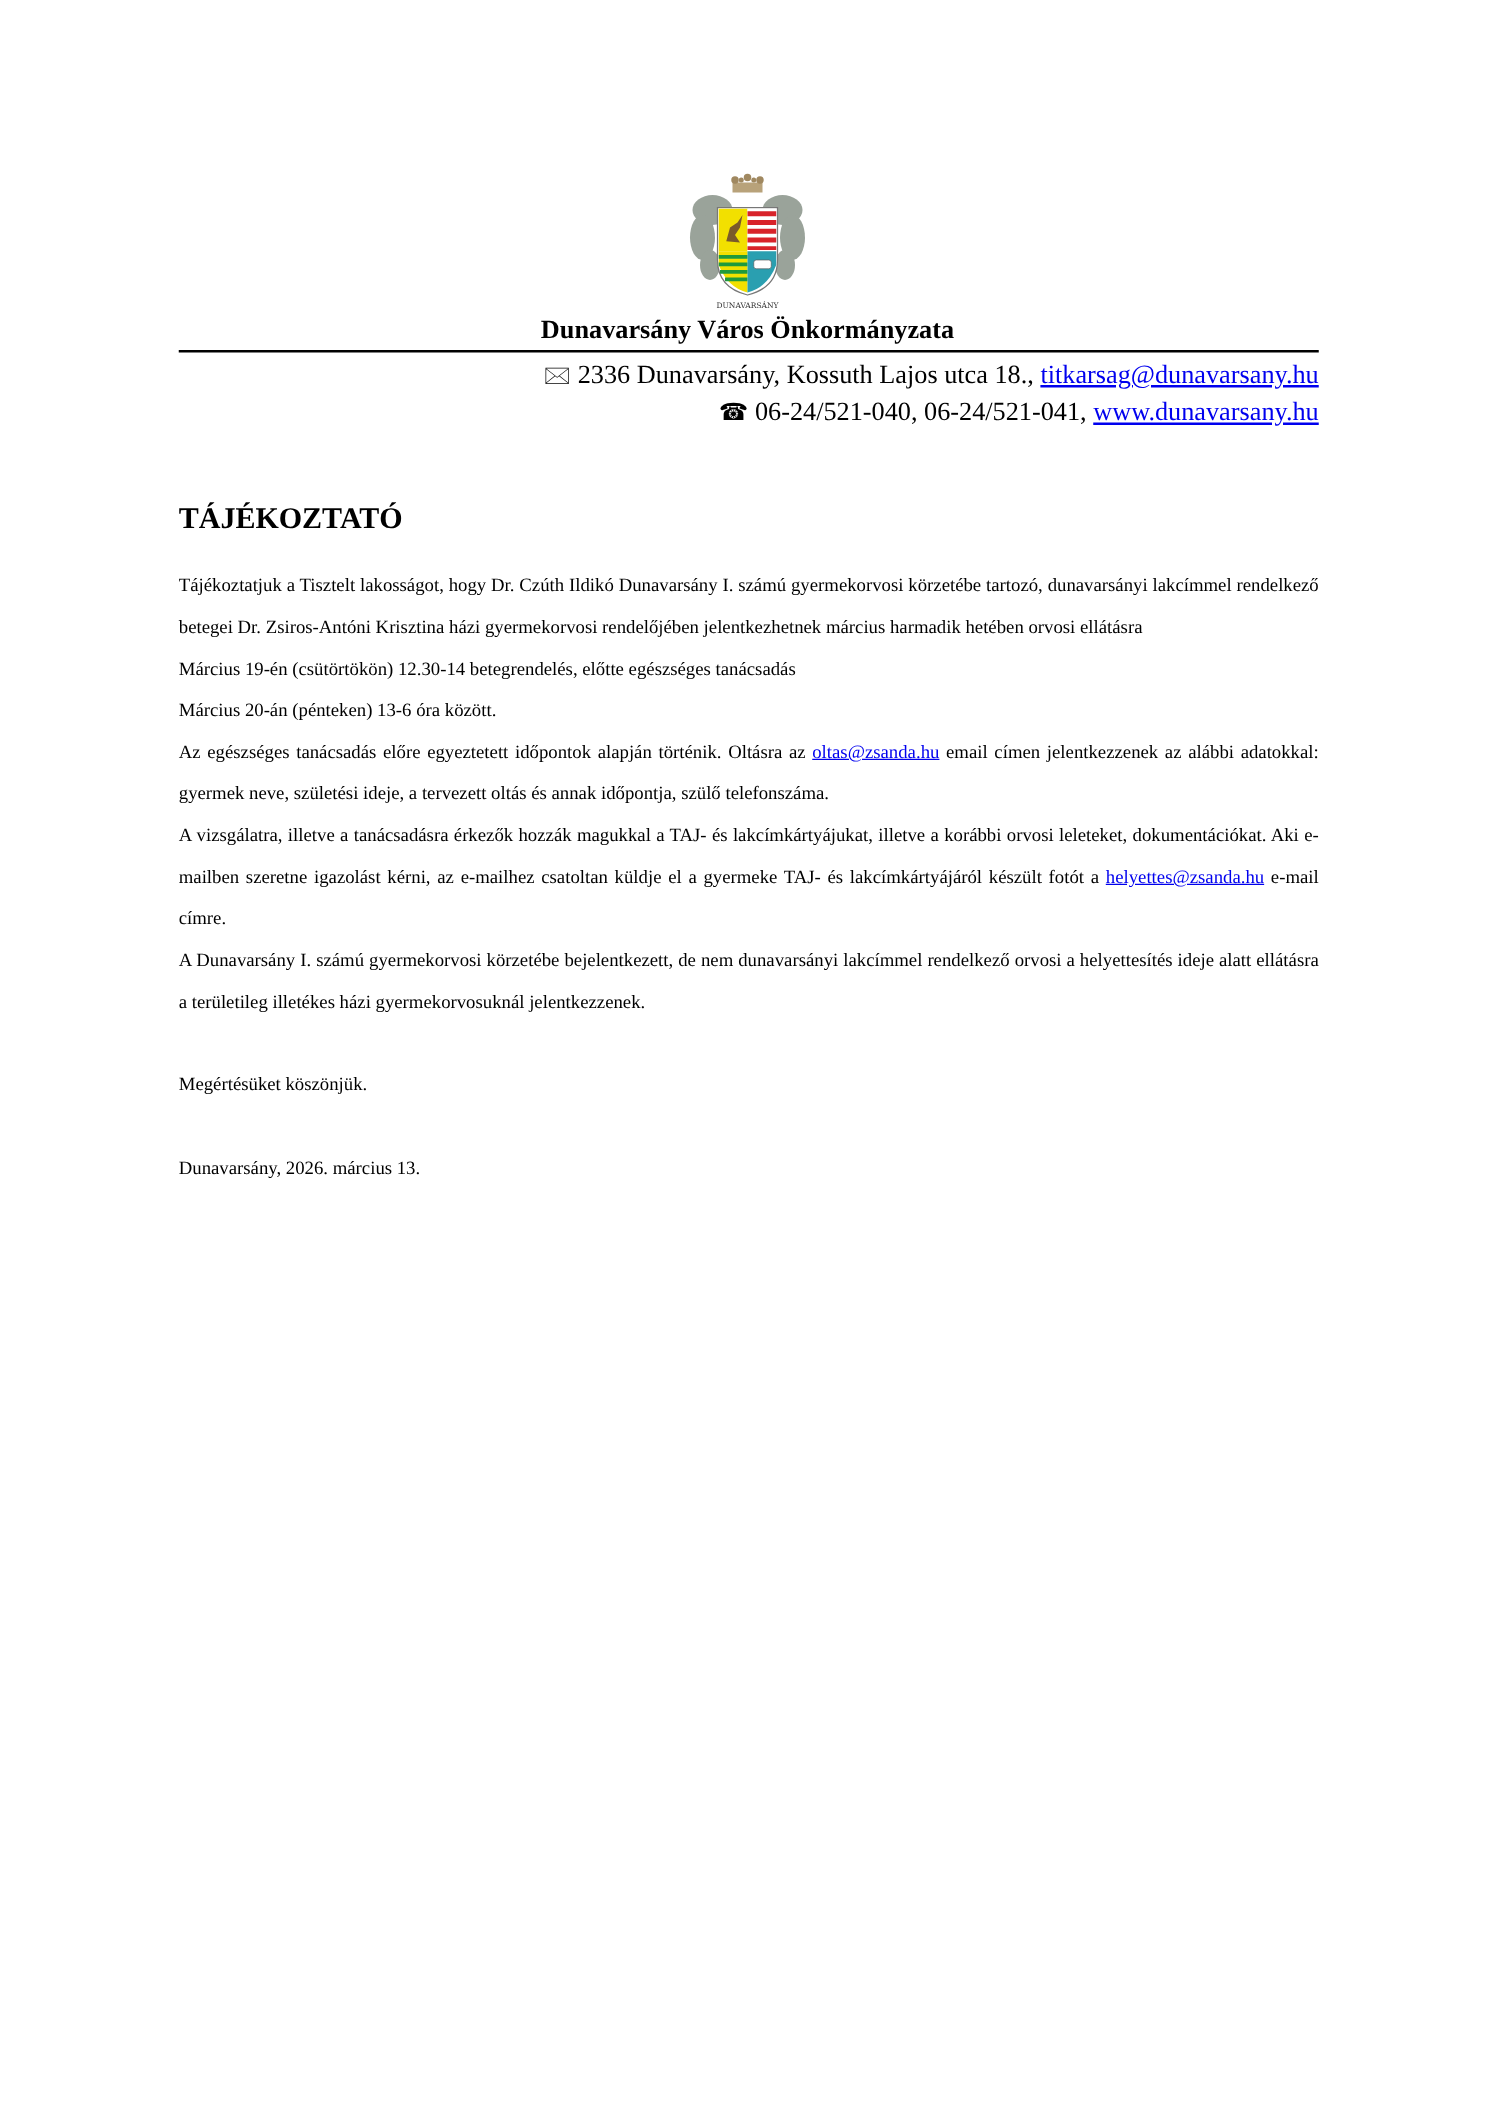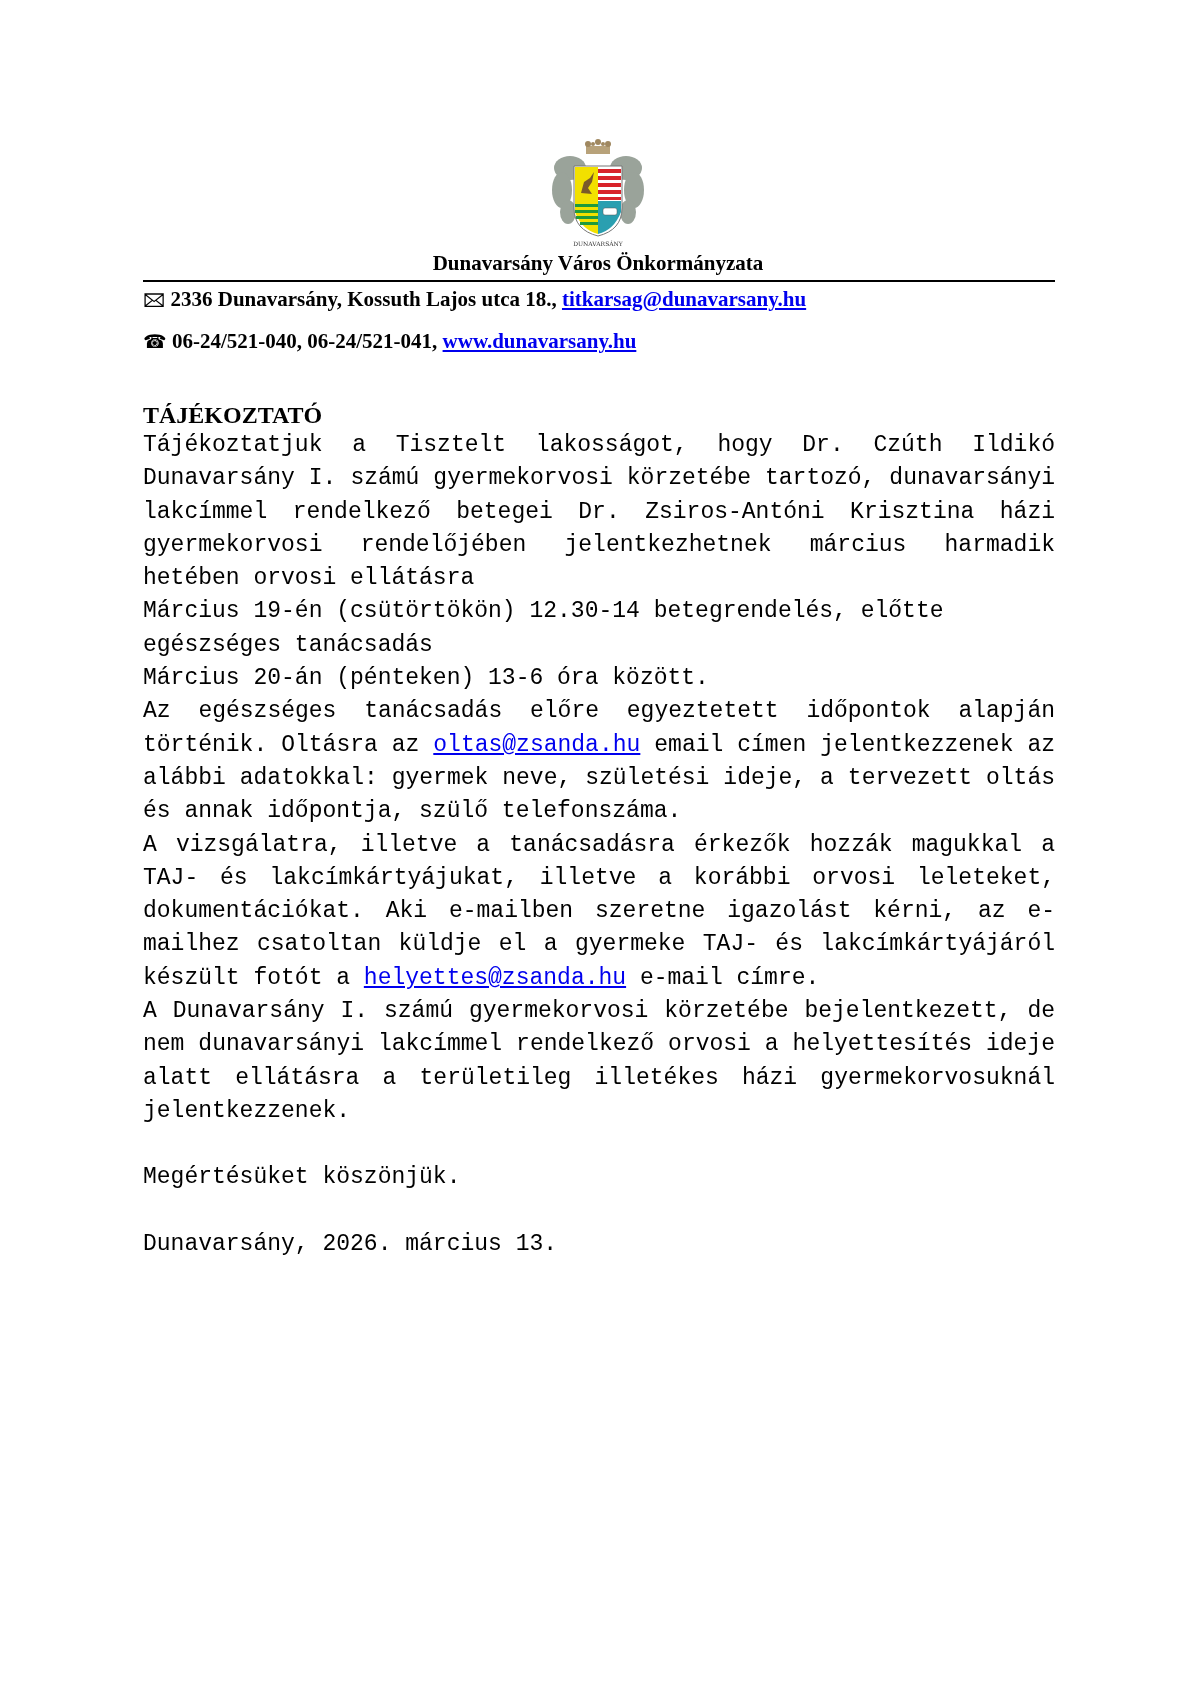--- a/index.html
+++ b/index.html
@@ -7,32 +7,32 @@
          font-family: "Liberation Serif", "DejaVu Serif", serif; color: #000; }
   .page { position: absolute; left: 0; top: 0; width: 1190px; height: 1329px; }
 
   
   .crest { position: absolute; left: 548px; top: 138px; width: 100px; height: 112px; }
 
   .org-name { position: absolute; left: 143px; width: 910px; top: 250px; text-align: center;
               font-weight: bold; font-size: 21px; line-height: 26px; }
   .rule { position: absolute; left: 143px; width: 912px; top: 280px; height: 0;
           border-top: 2px solid #000; }
-  .contact { position: absolute; left: 143px; width: 912px; text-align: left;
-             font-size: 21px; line-height: 26px; font-weight: bold; }
+  .contact { position: absolute; left: 143px; width: 912px; text-align: right;
+             font-size: 21px; line-height: 26px; }
   .contact.l1 { top: 286px; }
-  .contact.l2 { top: 316px; margin-top: 12px; }
+  .contact.l2 { top: 316px; }
   .contact a, .body a { color: #0000ee; text-decoration: underline; }
   .glyph { font-family: "DejaVu Sans", sans-serif; font-size: 19px; }
 
   .title { position: absolute; left: 143px; width: 912px; top: 400px; text-align: left;
            font-weight: bold; font-size: 24px; line-height: 30px; }
 
-  .body { position: absolute; left: 143px; width: 912px; top: 429px;
-          font-size: 23px; line-height: 33.3px; font-family: Liberation Mono, monospace; }
+  .body { position: absolute; left: 143px; width: 912px; top: 453px;
+          font-size: 15px; line-height: 33.3px; }
   .body p { margin: 0; text-align: justify; }
   .body p.left { text-align: left; }
   .body .gap { height: 33px; }
 </style>
 </head>
 <body>
 
 <div class="page">
 
   <svg class="crest" viewBox="0 0 100 112">

